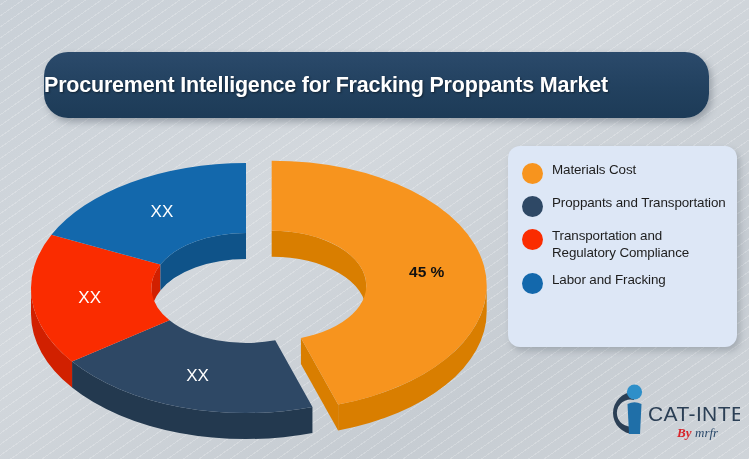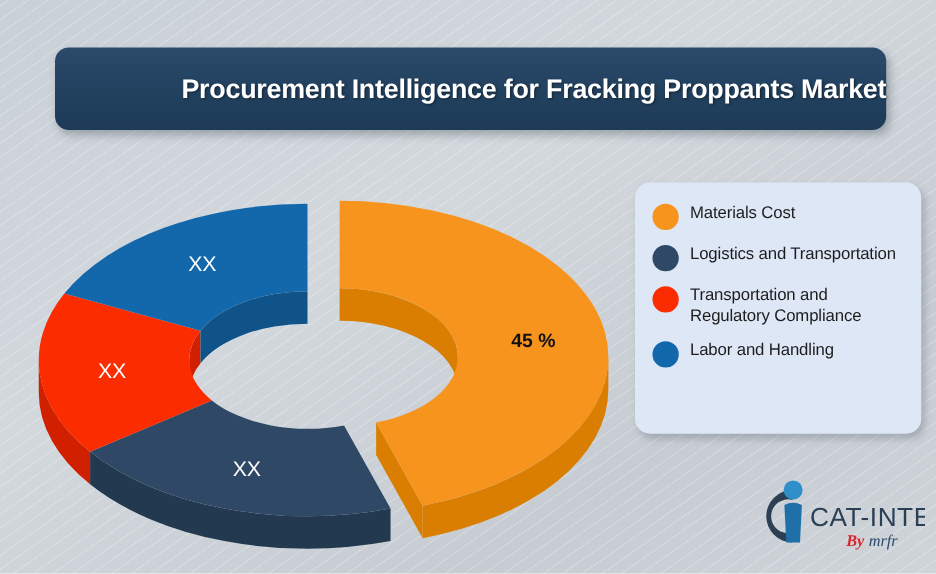--- a/index.html
+++ b/index.html
@@ -16,26 +16,26 @@
         rgba(255,255,255,0.22) 0px,
         rgba(255,255,255,0.22) 1px,
         rgba(255,255,255,0.0) 1px,
         rgba(255,255,255,0.0) 9px),
       linear-gradient(150deg, #c9d0d7 0%, #d3d8dd 40%, #c6ccd2 75%, #cfd4d9 100%);
   }
 
   
   #title-banner {
     position:absolute;
-    left:44px; top:38px;
+    left:44px; top:52px;
     width:665px; height:66px;
     background:linear-gradient(180deg, #2b4a6b 0%, #22415f 55%, #1d3b57 100%);
-    border-radius:11px;
+    border-radius:24px;
     box-shadow:3px 4px 7px rgba(90,100,110,0.45);
-    display:flex; align-items:center; justify-content:flex-end;
+    display:flex; align-items:center; justify-content:flex-start;
   }
   #title-text {
     color:#ffffff;
     font-size:21.5px;
     font-weight:bold;
     letter-spacing:-0.2px;
     text-shadow:1px 1px 2px rgba(0,0,0,0.45);
     white-space:nowrap;
   }
 
@@ -150,29 +150,29 @@
   </div>
 
   <div id="legend-panel">
     <div id="legend-list">
         <div class="legend-item">
           <span class="legend-swatch" style="background: rgb(247, 148, 30);"></span>
           <span class="legend-label">Materials Cost</span>
         </div>
         <div class="legend-item">
           <span class="legend-swatch" style="background: rgb(46, 72, 101);"></span>
-          <span class="legend-label">Logistics and Transportation</span>
+          <span class="legend-label">Proppants and Transportation</span>
         </div>
         <div class="legend-item">
           <span class="legend-swatch" style="background: rgb(250, 44, 0);"></span>
           <span class="legend-label">Transportation and Regulatory Compliance</span>
         </div>
         <div class="legend-item">
           <span class="legend-swatch" style="background: rgb(19, 104, 172);"></span>
-          <span class="legend-label">Labor and Handling</span>
+          <span class="legend-label">Labor and Fracking</span>
         </div>
       </div>
   </div>
 
   <div id="logo">
     <svg width="136" height="60" viewBox="0 0 136 60">
 
       <path d="M30 10 A21 21 0 1 0 30 52 L30 44 A13.5 13.5 0 1 1 30 18 Z" fill="#2b3f55"></path>
 
       <circle cx="30.5" cy="10" r="7.6" fill="#2e8fc9"></circle>

